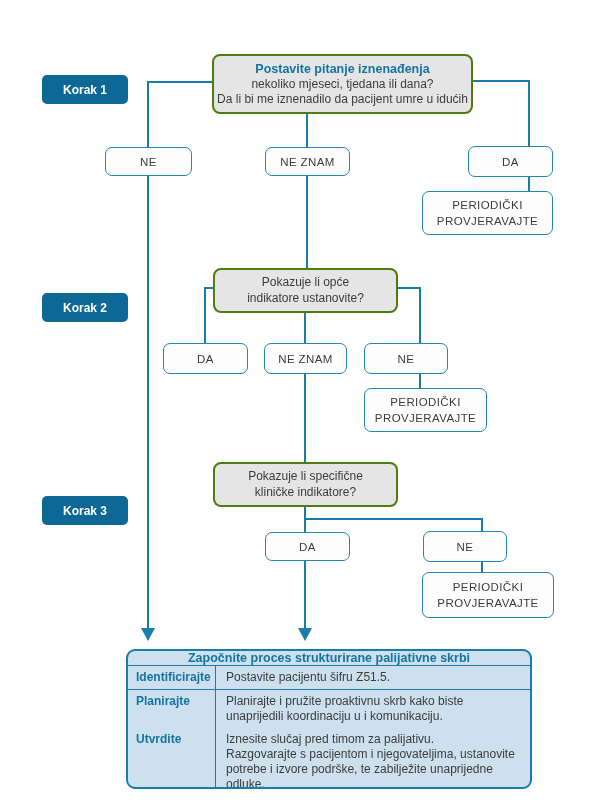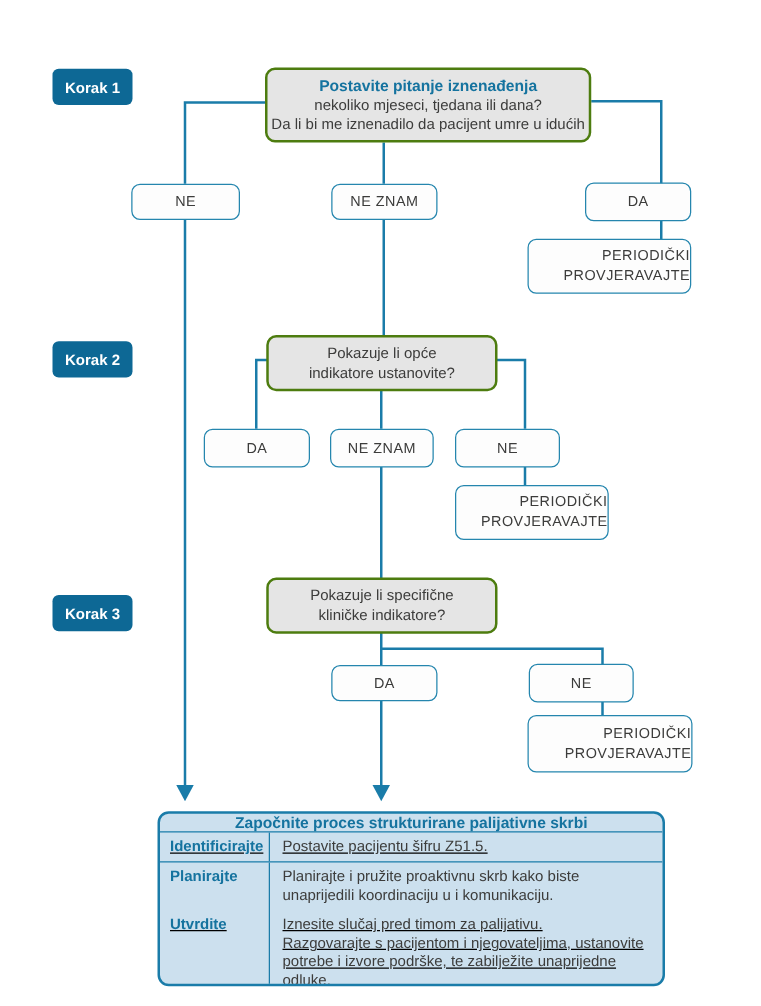--- a/index.html
+++ b/index.html
@@ -18,27 +18,27 @@
     width: 609px;
     text-align: center;
     font-size: 15px;
     font-weight: bold;
     color: #15739f;
   }
   svg.connectors { position: absolute; left: 0; top: 0; }
 
   .step-box {
     position: absolute;
-    width: 64px; height: 29px;
+    width: 86px; height: 29px;
     background: #0d6895;
     border-radius: 5px;
     color: #ffffff;
     font-size: 12px;
     font-weight: bold;
-    display: flex; align-items: center; justify-content: center;
+    display: flex; align-items: center; justify-content: center; margin-top: 20px;
   }
   .question-box {
     position: absolute;
     background: #e5e5e5;
     border: 2px solid #4d7c0f;
     border-radius: 8px;
     display: flex; flex-direction: column;
     align-items: center; justify-content: center;
     text-align: left;
   }
@@ -54,21 +54,21 @@
     font-size: 11.5px;
     letter-spacing: 0.4px;
     color: #3c3c3b;
   }
   .periodic-box {
     position: absolute;
     background: #fdfdfd;
     border: 1.5px solid #2586ae;
     border-radius: 7px;
     display: flex; flex-direction: column;
-    align-items: flex-end; justify-content: center;
+    align-items: center; justify-content: center;
     font-size: 11.5px;
     letter-spacing: 0.4px;
     line-height: 1.4;
     color: #3c3c3b;
     text-align: center;
   }
 
   .summary-table {
     position: absolute;
     left: 126px; top: 649px;
@@ -79,21 +79,21 @@
     overflow: hidden;
     display: flex; flex-direction: column;
   }
   .summary-header {
     height: 29px;
     display: flex; align-items: center; justify-content: center;
     font-size: 12.5px; font-weight: bold; color: #15739f;
     border-bottom: 1.5px solid #1a7ca9;
   }
   .summary-row { display: flex; }
-  .summary-row.bordered { border-bottom: 1.5px solid #1a7ca9; text-decoration: underline; }
+  .summary-row.bordered { border-bottom: 1.5px solid #1a7ca9; }
   .summary-label {
     width: 88px;
     flex: 0 0 88px;
     padding: 4px 4px 4px 8px;
     font-size: 12px; font-weight: bold; color: #15739f;
     border-right: 1.5px solid #1a7ca9;
   }
   .summary-content {
     flex: 1;
     padding: 4px 6px 4px 10px;

